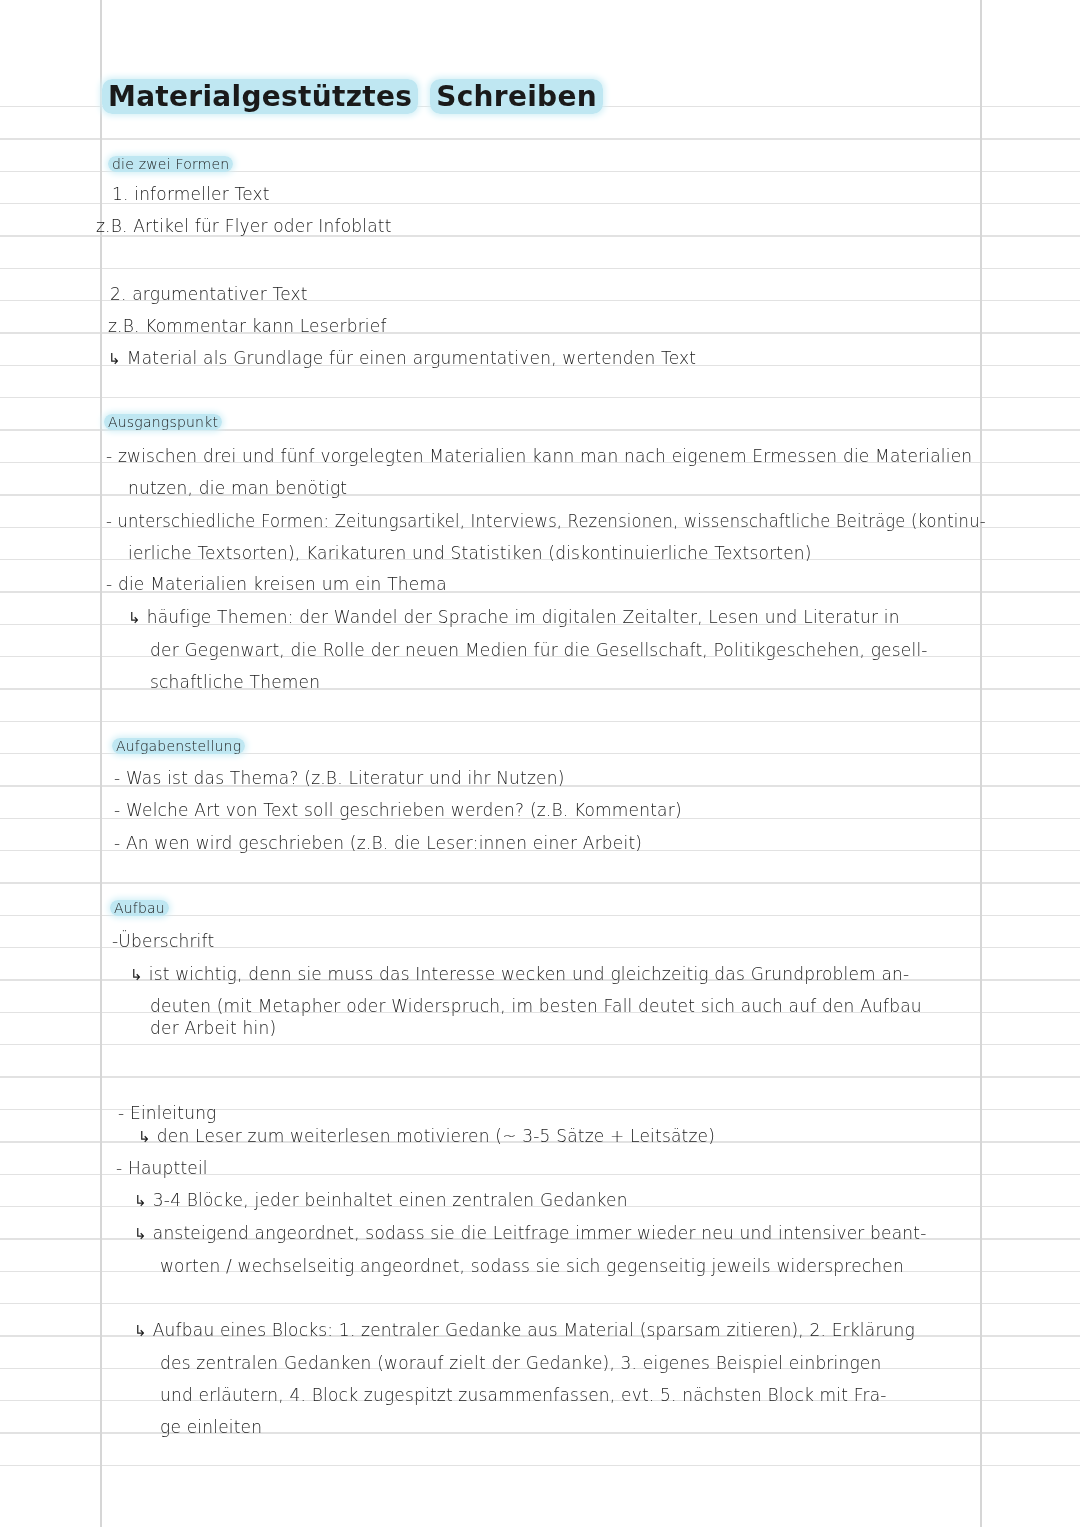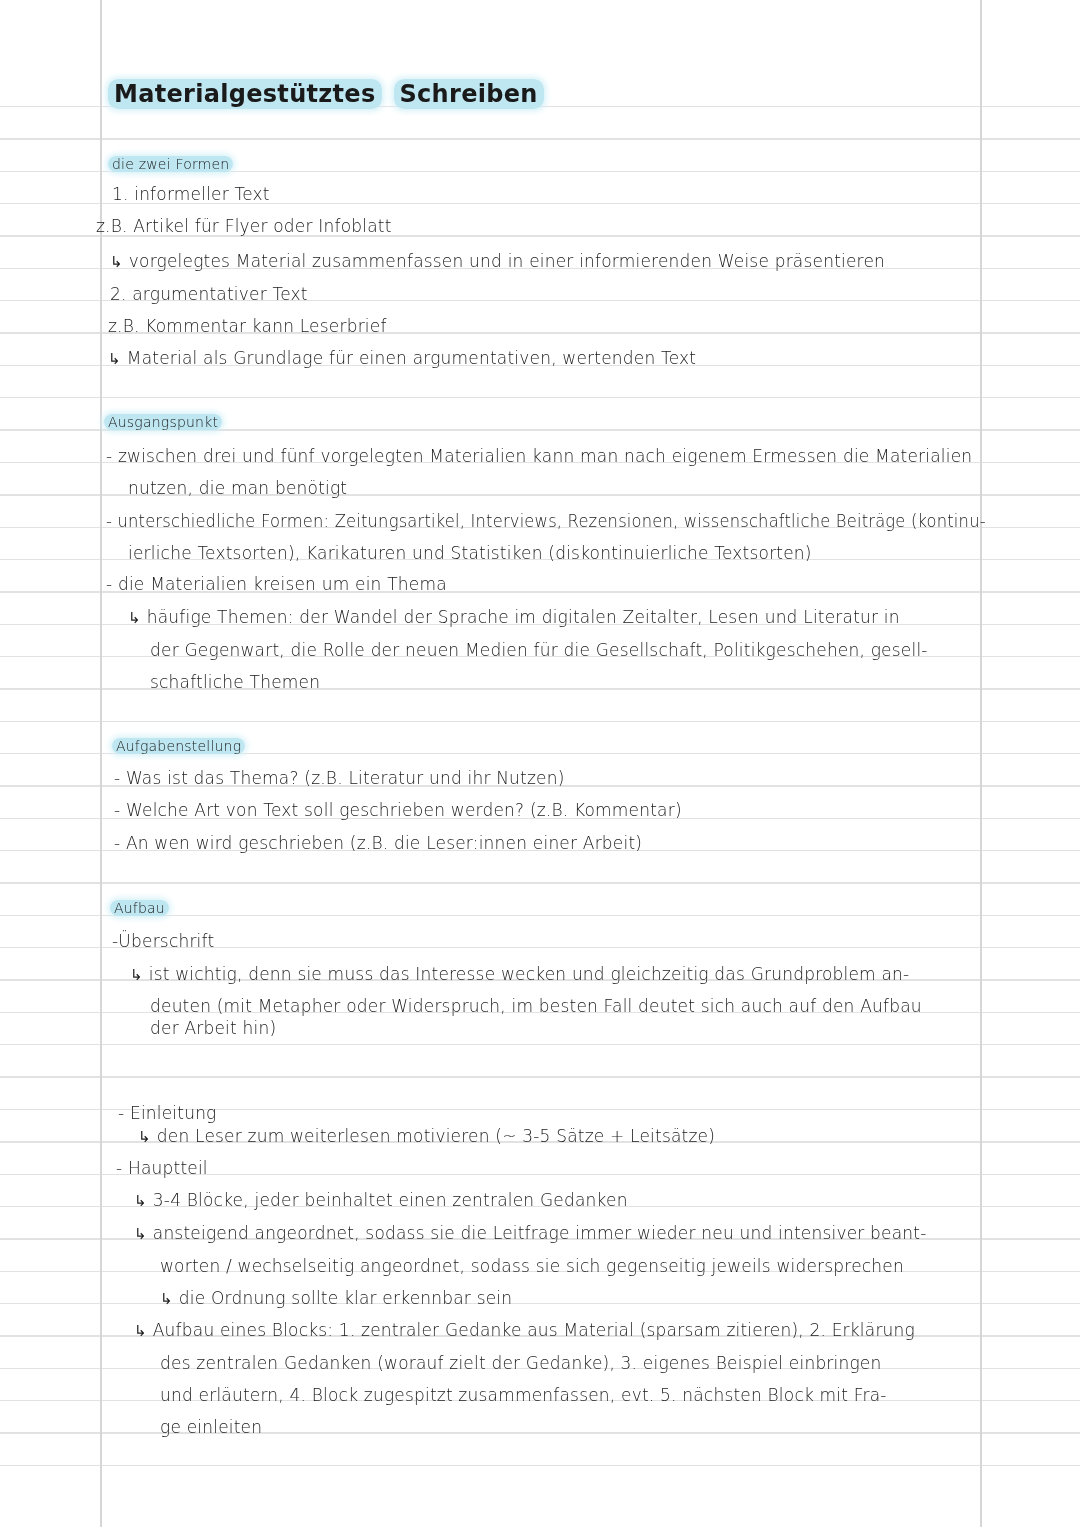--- a/index.html
+++ b/index.html
@@ -26,22 +26,22 @@
 
   .line {
     position: absolute;
     font-size: 17px;
     line-height: 22px;
     white-space: nowrap;
     letter-spacing: 0.2px;
     font-weight: 300;
   }
   .title {
-    position: absolute; left: 108px; top: 80px;
-    font-size: 24px; font-weight: bold; letter-spacing: 0.3px;
+    position: absolute; left: 102px; top: 80px;
+    font-size: 28px; font-weight: bold; letter-spacing: 0.3px;
   }
   .hl {
     background: #bfe7f2;
     border-radius: 10px;
     padding: 1px 6px;
     box-shadow: 0 0 6px 2px #d4f0f7;
   }
   .title .hl + .hl { margin-left: 12px; }
   .heading { font-size: 14px; }
   .heading .hl { padding: 0 4px; border-radius: 8px; }
@@ -54,21 +54,20 @@
   <div class="margin-left"></div>
   <div class="margin-right"></div>
 
   <div class="title">
     <span class="hl">Materialgestütztes</span><span class="hl">Schreiben</span>
   </div>
 
   <div class="line heading" style="left:108px; top:153px;"><span class="hl">die zwei Formen</span></div>
   <div class="line" style="left:112px; top:183px;"><span>1. informeller Text</span></div>
   <div class="line" style="left:96px; top:215px;"><span>z.B. Artikel für Flyer oder Infoblatt</span></div>
-  <div class="line" style="left:110px; top:250px;"><span class="arrow">↳</span><span>vorgelegtes Material zusammenfassen und in einer informierenden Weise  präsentieren</span></div>
   <div class="line" style="left:110px; top:283px;"><span>2. argumentativer Text</span></div>
   <div class="line" style="left:108px; top:315px;"><span>z.B. Kommentar kann Leserbrief</span></div>
   <div class="line" style="left:108px; top:347px;"><span class="arrow">↳</span><span>Material als Grundlage für einen argumentativen, wertenden Text</span></div>
 
   <div class="line heading" style="left:104px; top:411px;"><span class="hl">Ausgangspunkt</span></div>
   <div class="line" style="left:106px; top:445px;"><span>-</span> <span>zwischen drei und fünf vorgelegten Materialien kann man nach eigenem Ermessen die Materialien</span></div>
   <div class="line" style="left:128px; top:477px;"><span>nutzen, die man benötigt</span></div>
   <div class="line" style="left: 106px; top: 510px; transform-origin: left top; transform: scaleX(0.96);"><span>-</span> <span>unterschiedliche Formen: Zeitungsartikel, Interviews, Rezensionen, wissenschaftliche Beiträge (kontinu-</span></div>
   <div class="line" style="left:128px; top:542px;"><span>ierliche Textsorten), Karikaturen und Statistiken (diskontinuierliche Textsorten)</span></div>
   <div class="line" style="left:106px; top:573px;"><span>-</span> <span>die Materialien kreisen um ein Thema</span></div>
@@ -85,18 +84,17 @@
   <div class="line" style="left:112px; top:930px;"><span>-</span><span>Überschrift</span></div>
   <div class="line" style="left:130px; top:963px;"><span class="arrow">↳</span><span>ist wichtig, denn sie muss das Interesse wecken und gleichzeitig das Grundproblem an-</span></div>
   <div class="line" style="left:150px; top:995px;"><span>deuten (mit Metapher oder Widerspruch, im besten Fall deutet sich auch auf den Aufbau</span></div>
   <div class="line" style="left:150px; top:1017px;"><span>der Arbeit hin)</span></div>
   <div class="line" style="left:118px; top:1061px;margin-top:41px;"><span>-</span> <span>Einleitung</span></div>
   <div class="line" style="left:138px; top:1125px;"><span class="arrow">↳</span><span>den Leser zum weiterlesen motivieren (~ 3-5 Sätze + Leitsätze)</span></div>
   <div class="line" style="left:116px; top:1157px;"><span>-</span> <span>Hauptteil</span></div>
   <div class="line" style="left:134px; top:1189px;"><span class="arrow">↳</span><span>3-4 Blöcke, jeder beinhaltet einen zentralen Gedanken</span></div>
   <div class="line" style="left:134px; top:1222px;"><span class="arrow">↳</span><span>ansteigend angeordnet, sodass sie die Leitfrage immer wieder neu und intensiver beant-</span></div>
   <div class="line" style="left:160px; top:1255px;"><span>worten / wechselseitig angeordnet, sodass sie sich gegenseitig jeweils widersprechen</span></div>
-  <div class="line" style="left:160px; top:1287px;"><span class="arrow">↳</span><span>die Ordnung sollte klar erkennbar sein</span></div>
   <div class="line" style="left:134px; top:1319px;"><span class="arrow">↳</span><span>Aufbau eines Blocks: 1. zentraler Gedanke aus Material (sparsam zitieren), 2. Erklärung</span></div>
   <div class="line" style="left:160px; top:1352px;"><span>des zentralen Gedanken (worauf zielt der Gedanke), 3. eigenes Beispiel einbringen</span></div>
   <div class="line" style="left:160px; top:1384px;"><span>und erläutern, 4. Block zugespitzt zusammenfassen, evt. 5. nächsten Block mit Fra-</span></div>
   <div class="line" style="left:160px; top:1416px;"><span>ge einleiten</span></div>
 </div>
 
 </body></html>

